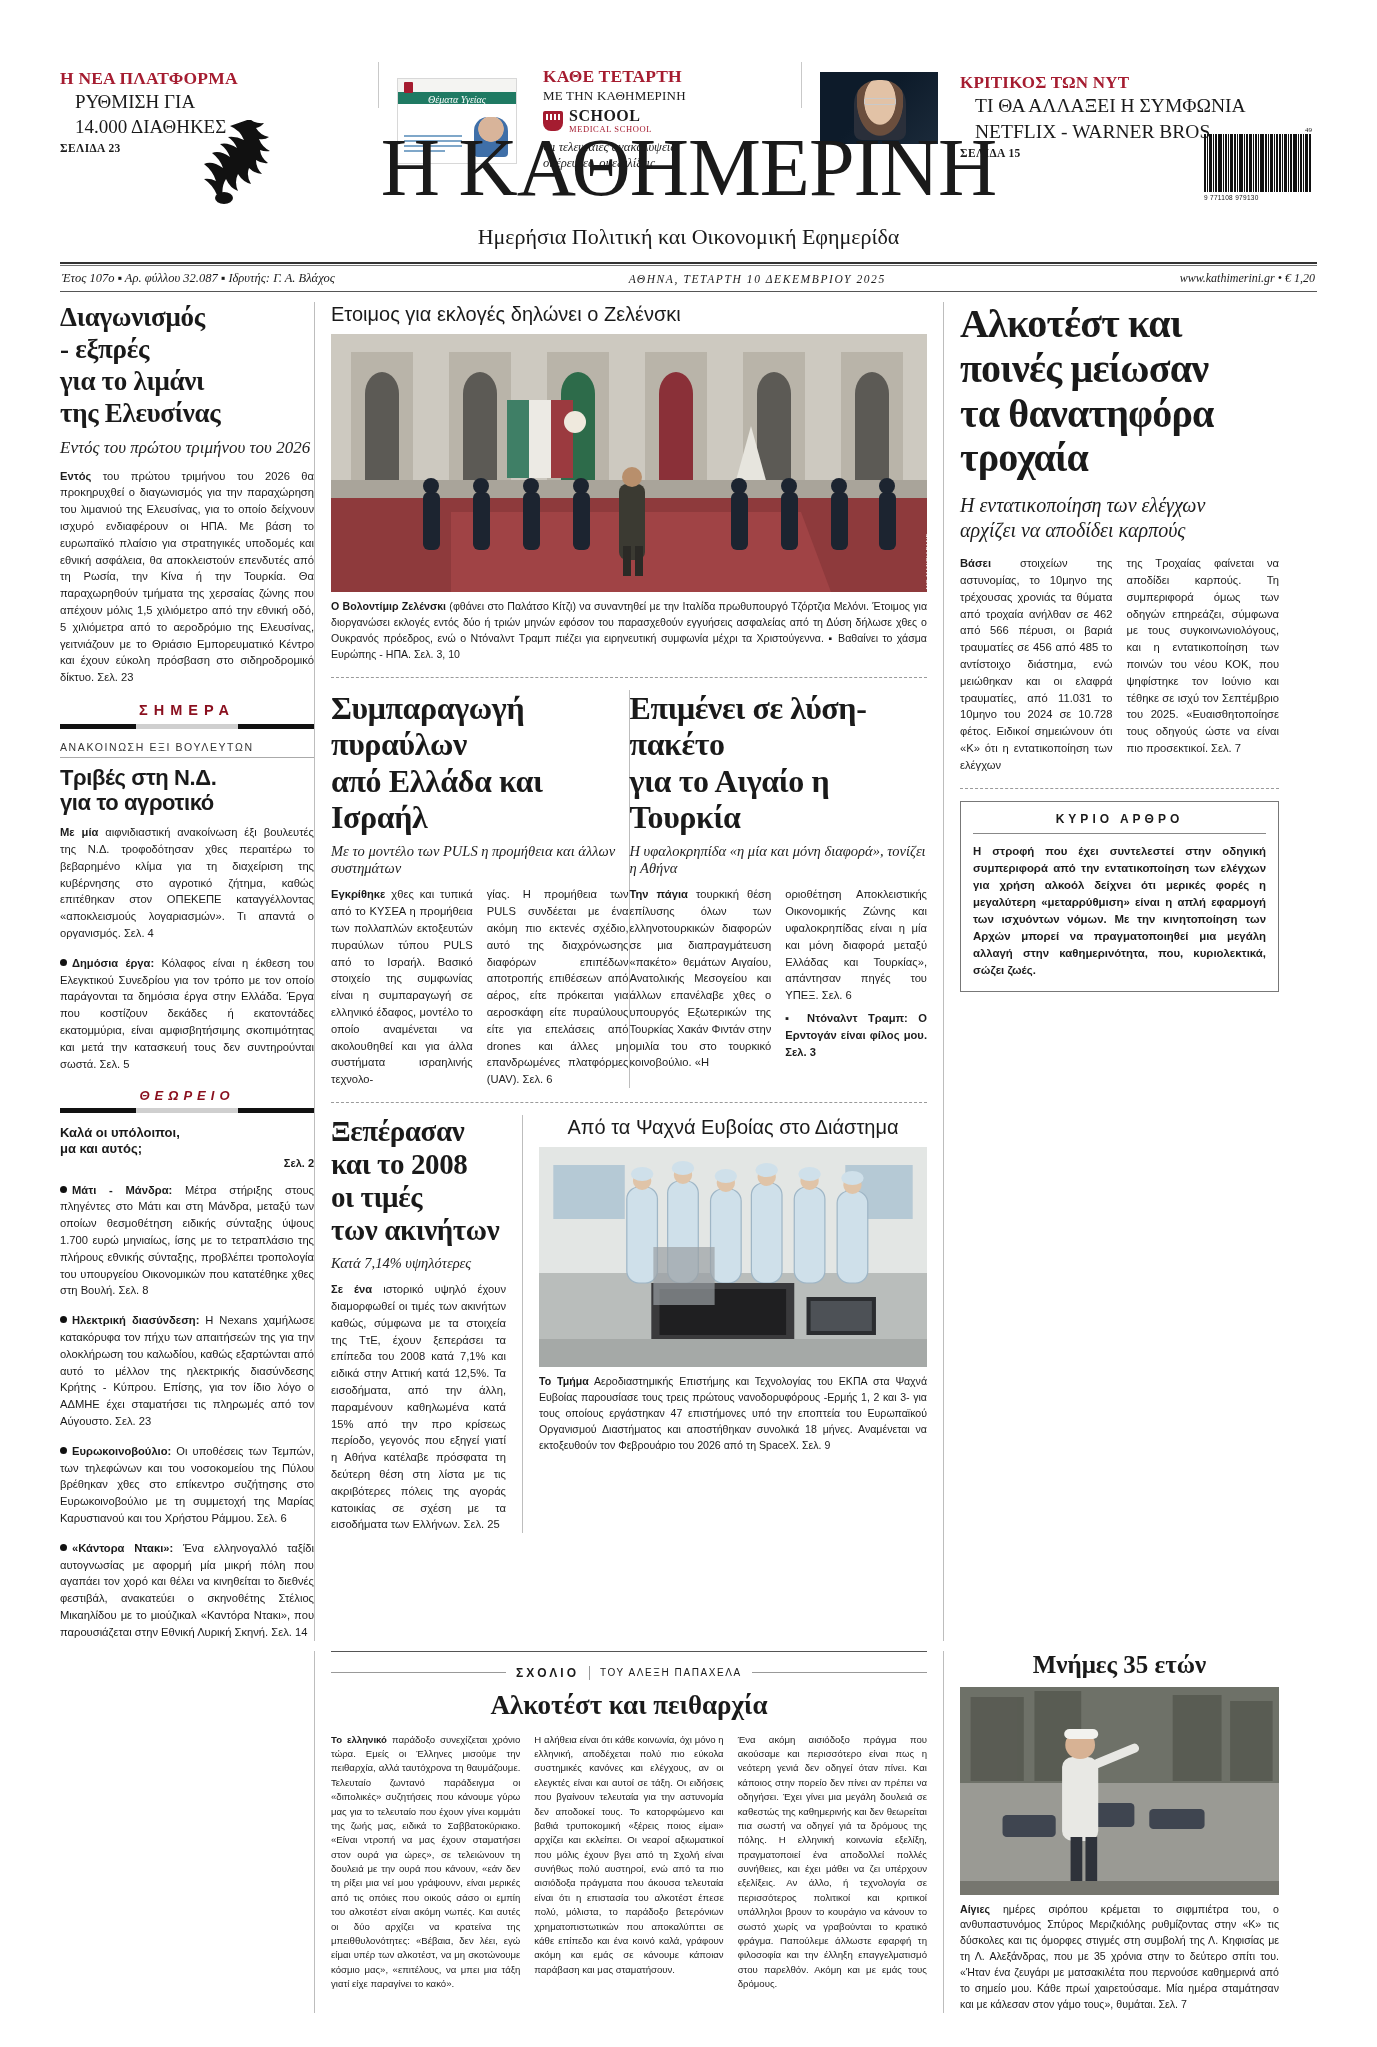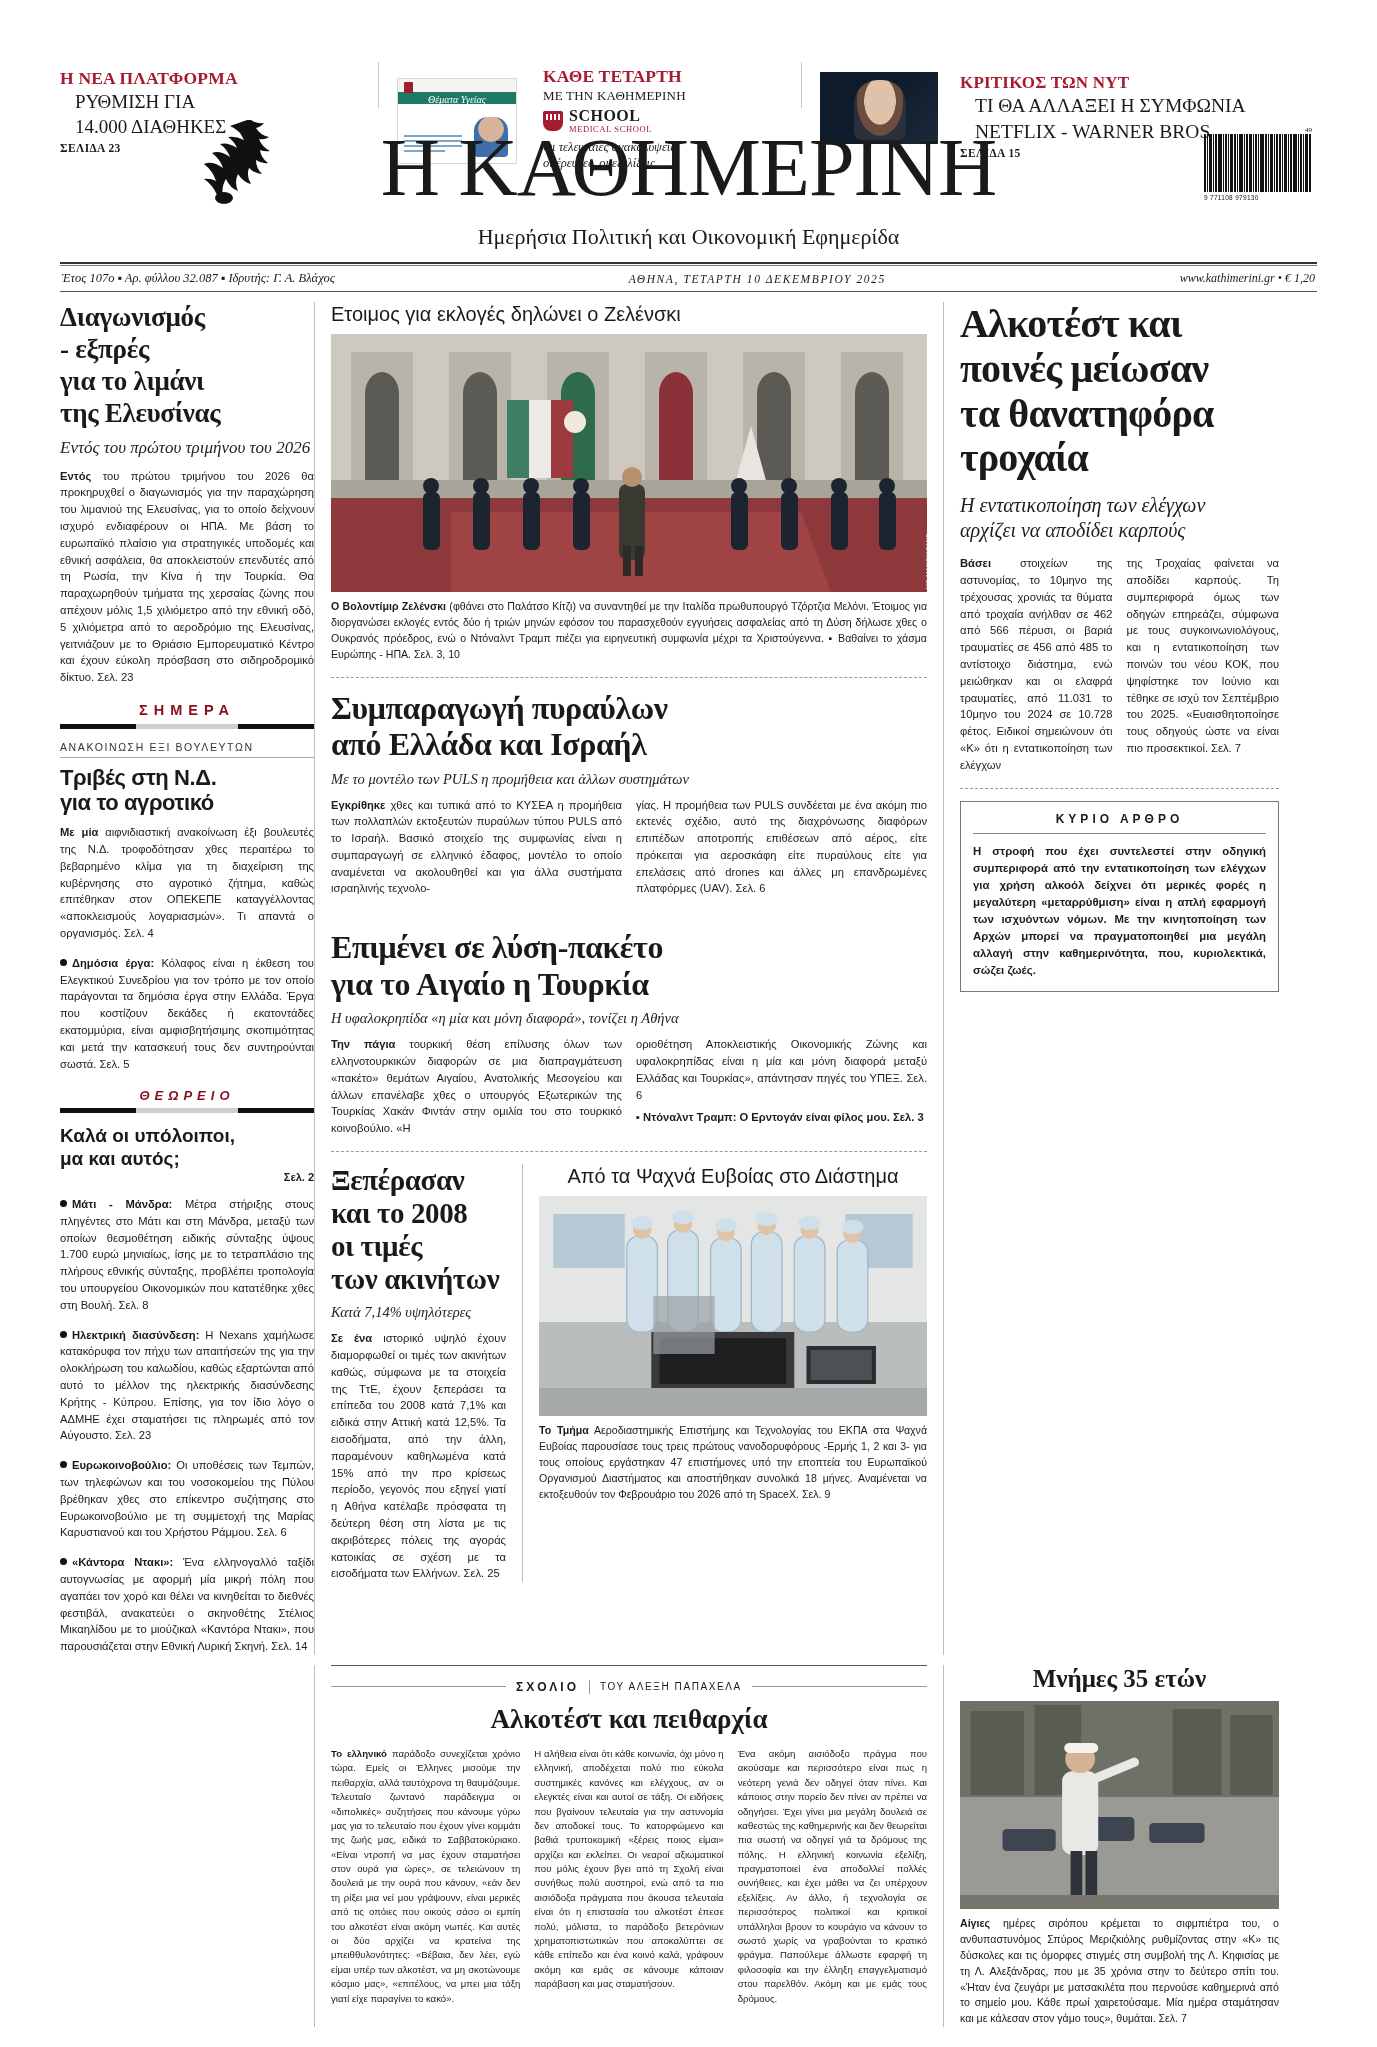--- a/index.html
+++ b/index.html
@@ -140,21 +140,21 @@
   .simera-bar .mid  { width:40%; background:#cfcfcf; }
   .kicker-sm {
     font-family:"Liberation Sans",sans-serif; font-size:10.5px; letter-spacing:1.6px;
     color:#333; padding-bottom:4px; border-bottom:1px solid #aaa; margin-bottom:8px;
   }
   .hl-sans { font-family:"Liberation Sans",sans-serif; font-size:22px; font-weight:bold; line-height:1.12; letter-spacing:-.4px;}
   .theoreio-head {
     text-align:center; letter-spacing:5px; font-size:13px; font-weight:bold;
     font-family:"Liberation Sans",sans-serif; color:#8a0f1e; margin-top:16px;font-style:italic;
   }
-  .theo-title { font-family:"Liberation Sans",sans-serif; font-size:19px; line-height:1.2; margin-top:8px;}
+  .theo-title { font-family:"Liberation Sans",sans-serif; font-size:13px; line-height:1.2; margin-top:8px;}
   .sel-right { text-align:right; font-size:11px; font-weight:bold; font-family:"Liberation Sans",sans-serif; }
   .bullet-item { margin-top:13px; font-family:"Liberation Sans",sans-serif; font-size:11.2px; line-height:1.5; text-align:justify;}
   .bullet-item .dot { display:inline-block; width:7px; height:7px; border-radius:50%; background:#111; margin-right:5px; vertical-align:1px;}
   .bullet-item b { font-weight:bold; }
 
   
   .mid-kicker { font-family:"Liberation Sans",sans-serif; font-size:20px; line-height:1.2; margin-bottom:8px;}
   .photo {
     width:100%; position:relative; overflow:hidden; background:#b9b4ab;
   }
@@ -427,21 +427,21 @@
             </g>
             <circle cx="244" cy="88" r="11" fill="#efe9dd"></circle>
           </svg>
           <div class="cap-credit">ΦΩΤ. REUTERS / GUGLIELMO MANGIAPANE</div>
         </div>
         <p class="cap"><b>Ο Βολοντίμιρ Ζελένσκι</b><span> (φθάνει στο Παλάτσο Κίτζι) να συναντηθεί με την Ιταλίδα πρωθυπουργό Τζόρτζια Μελόνι. Έτοιμος για διοργανώσει εκλογές εντός δύο ή τριών μηνών εφόσον του παρασχεθούν εγγυήσεις ασφαλείας από τη Δύση δήλωσε χθες ο Ουκρανός πρόεδρος, ενώ ο Ντόναλντ Τραμπ πιέζει για ειρηνευτική συμφωνία μέχρι τα Χριστούγεννα. ▪ Βαθαίνει το χάσμα Ευρώπης - ΗΠΑ. Σελ. 3, 10</span></p>
       </div>
 
       <div class="dashed"></div>
 
-      <div style="display:flex; gap:16px;flex-direction:column;">
+      <div style="display:flex; gap:0;">
         <div style="flex:1">
           <h2 class="mid-head">
             <span>Συμπαραγωγή πυραύλων</span><br>
             <span>από Ελλάδα και Ισραήλ</span>
           </h2>
           <div class="mid-sub">Με το μοντέλο των PULS η προμήθεια και άλλων συστημάτων</div>
           <div style="display:flex;gap:14px;margin-top:9px">
             <p class="body-sans" style="flex:1;margin:0"><b>Εγκρίθηκε</b><span> χθες και τυπικά από το ΚΥΣΕΑ η προμήθεια των πολλαπλών εκτοξευτών πυραύλων τύπου PULS από το Ισραήλ. Βασικό στοιχείο της συμφωνίας είναι η συμπαραγωγή σε ελληνικό έδαφος, μοντέλο το οποίο αναμένεται να ακολουθηθεί και για άλλα συστήματα ισραηλινής τεχνολο-</span></p>
             <p class="body-sans" style="flex:1;margin:0">γίας. Η προμήθεια των PULS συνδέεται με ένα ακόμη πιο εκτενές σχέδιο, αυτό της διαχρόνωσης διαφόρων επιπέδων αποτροπής επιθέσεων από αέρος, είτε πρόκειται για αεροσκάφη είτε πυραύλους είτε για επελάσεις από drones και άλλες μη επανδρωμένες πλατφόρμες (UAV). Σελ. 6</p>
           </div>

